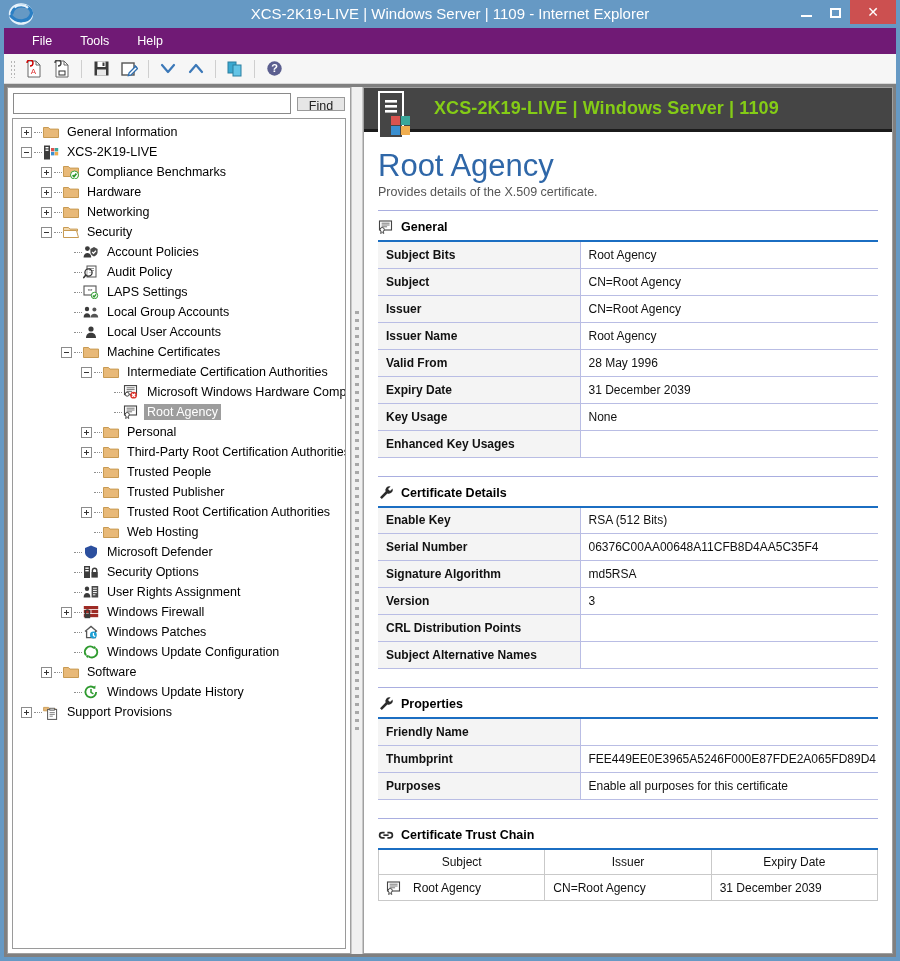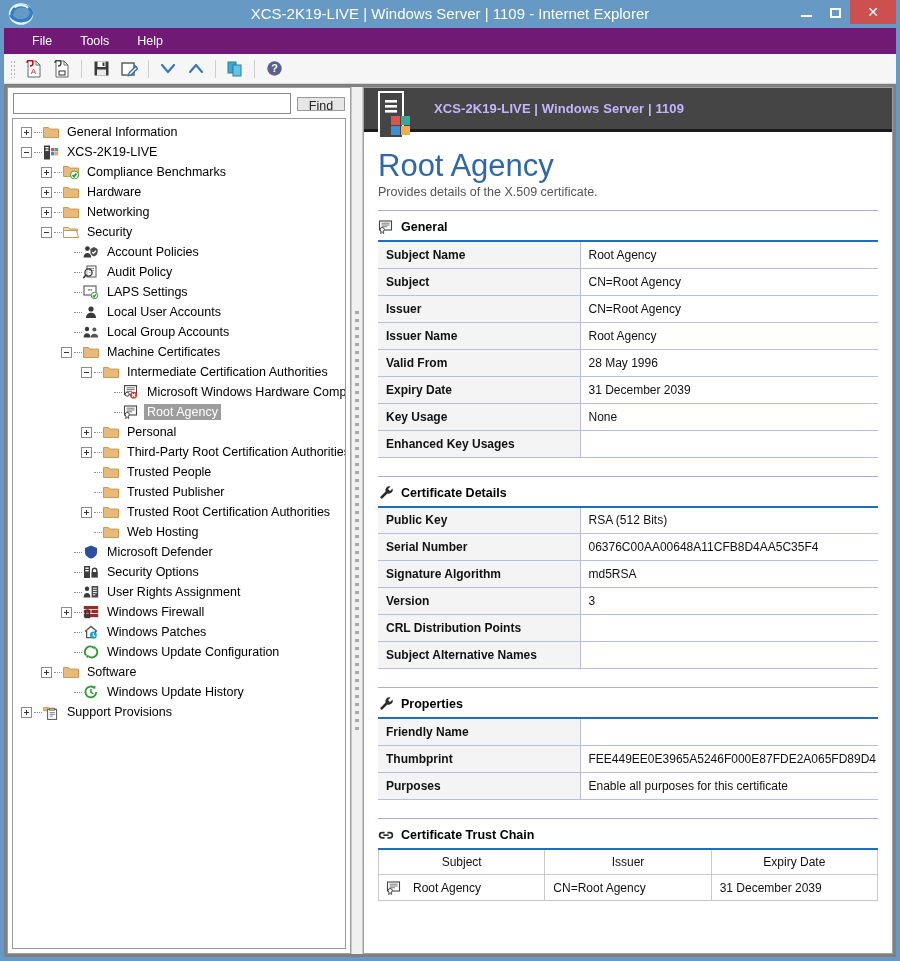--- a/index.html
+++ b/index.html
@@ -206,21 +206,21 @@
   }
   #doc-header {
     background: #454545;
     height: 44px;
     border-bottom: 3px solid #1b1b1b;
     display: flex; align-items: center;
     padding-left: 14px;
     position: relative;
   }
   #doc-header-title {
-    color: #c4b5fd; font-size: 13px; font-weight: bold;
+    color: #84cc16; font-size: 18px; font-weight: bold;
     margin-left: 56px;
     letter-spacing: 0.1px;
   }
   #logo-badge {
     position: absolute; left: 14px; top: 3px;
     width: 42px; height: 48px;
   }
   #doc-content { padding: 12px 14px 0 14px; }
   #page-title {
     color: #2f67a8;
@@ -507,39 +507,39 @@
               </svg>
             </span>
             <span class="t-label">LAPS Settings</span>
           </div>
           <div class="tnode">
             <span style="width: 48px; flex: 0 0 auto;"></span>
             <span class="t-spacer"></span>
             <span class="t-dots"></span>
             <span class="t-icon">
               <svg width="16" height="14" viewBox="0 0 16 14">
-                <circle cx="8" cy="4" r="2.6" fill="#3a3a3a"></circle>
-                <path d="M3 13 c0-3.4 2.2-5.2 5-5.2 s5 1.8 5 5.2z" fill="#3a3a3a"></path>
-              </svg>
-            </span>
-            <span class="t-label">Local User Accounts</span>
-          </div>
-          <div class="tnode">
-            <span style="width: 48px; flex: 0 0 auto;"></span>
-            <span class="t-spacer"></span>
-            <span class="t-dots"></span>
-            <span class="t-icon">
-              <svg width="16" height="14" viewBox="0 0 16 14">
                 <circle cx="4" cy="4" r="2.2" fill="#3a3a3a"></circle>
                 <path d="M0.6 12.5 c0-2.8 1.6-4.2 3.4-4.2 s3.4 1.4 3.4 4.2z" fill="#3a3a3a"></path>
                 <circle cx="11.4" cy="4.4" r="2" fill="#555"></circle>
                 <path d="M7.6 12.5 c0-2.6 1.6-3.8 3.8-3.8 s3.8 1.2 3.8 3.8z" fill="#555"></path>
               </svg>
             </span>
             <span class="t-label">Local Group Accounts</span>
+          </div>
+          <div class="tnode">
+            <span style="width: 48px; flex: 0 0 auto;"></span>
+            <span class="t-spacer"></span>
+            <span class="t-dots"></span>
+            <span class="t-icon">
+              <svg width="16" height="14" viewBox="0 0 16 14">
+                <circle cx="8" cy="4" r="2.6" fill="#3a3a3a"></circle>
+                <path d="M3 13 c0-3.4 2.2-5.2 5-5.2 s5 1.8 5 5.2z" fill="#3a3a3a"></path>
+              </svg>
+            </span>
+            <span class="t-label">Local User Accounts</span>
           </div>
           <div class="tnode">
             <span style="width: 48px; flex: 0 0 auto;"></span>
             <span class="t-toggle"></span>
             <span class="t-dots"></span>
             <span class="t-icon">
               <svg width="16" height="14" viewBox="0 0 16 14">
                 <path d="M0.5 2.5 h5 l1.4 1.6 h8.6 v8.4 h-15 z" fill="#e8b978" stroke="#c89a52" stroke-width="1"></path>
               </svg>
             </span>
@@ -811,21 +811,21 @@
                     <path d="M3.6 3.2 h8 M3.6 5 h8 M3.6 6.8 h5.5" stroke="#666" stroke-width="0.9"></path>
                     <circle cx="4.2" cy="9.6" r="2.1" fill="#fff" stroke="#444" stroke-width="1"></circle>
                     <path d="M3.1 11.2 l-0.5 2.3 1.6-1 1.6 1 -0.5-2.3" fill="#fff" stroke="#444" stroke-width="0.9"></path>
                   </svg>
                 </span>
                 <span>General</span>
               </div>
               <table class="kv">
                 <tbody>
                   <tr>
-                    <td class="k">Subject Name</td>
+                    <td class="k">Subject Bits</td>
                     <td class="v">Root Agency</td>
                   </tr>
                   <tr>
                     <td class="k">Subject</td>
                     <td class="v">CN=Root Agency</td>
                   </tr>
                   <tr>
                     <td class="k">Issuer</td>
                     <td class="v">CN=Root Agency</td>
                   </tr>
@@ -856,21 +856,21 @@
                 <span class="sec-icon">
                   <svg width="16" height="16" viewBox="0 0 16 16">
                     <path d="M12.6 1.4 a4 4 0 0 0-5 5.2 L2 12.2 l1.8 1.8 L9.4 8.4 a4 4 0 0 0 5.2-5 L12 6 L10 4z" fill="#2b2b2b"></path>
                   </svg>
                 </span>
                 <span>Certificate Details</span>
               </div>
               <table class="kv">
                 <tbody>
                   <tr>
-                    <td class="k">Public Key</td>
+                    <td class="k">Enable Key</td>
                     <td class="v">RSA (512 Bits)</td>
                   </tr>
                   <tr>
                     <td class="k">Serial Number</td>
                     <td class="v">06376C00AA00648A11CFB8D4AA5C35F4</td>
                   </tr>
                   <tr>
                     <td class="k">Signature Algorithm</td>
                     <td class="v">md5RSA</td>
                   </tr>

